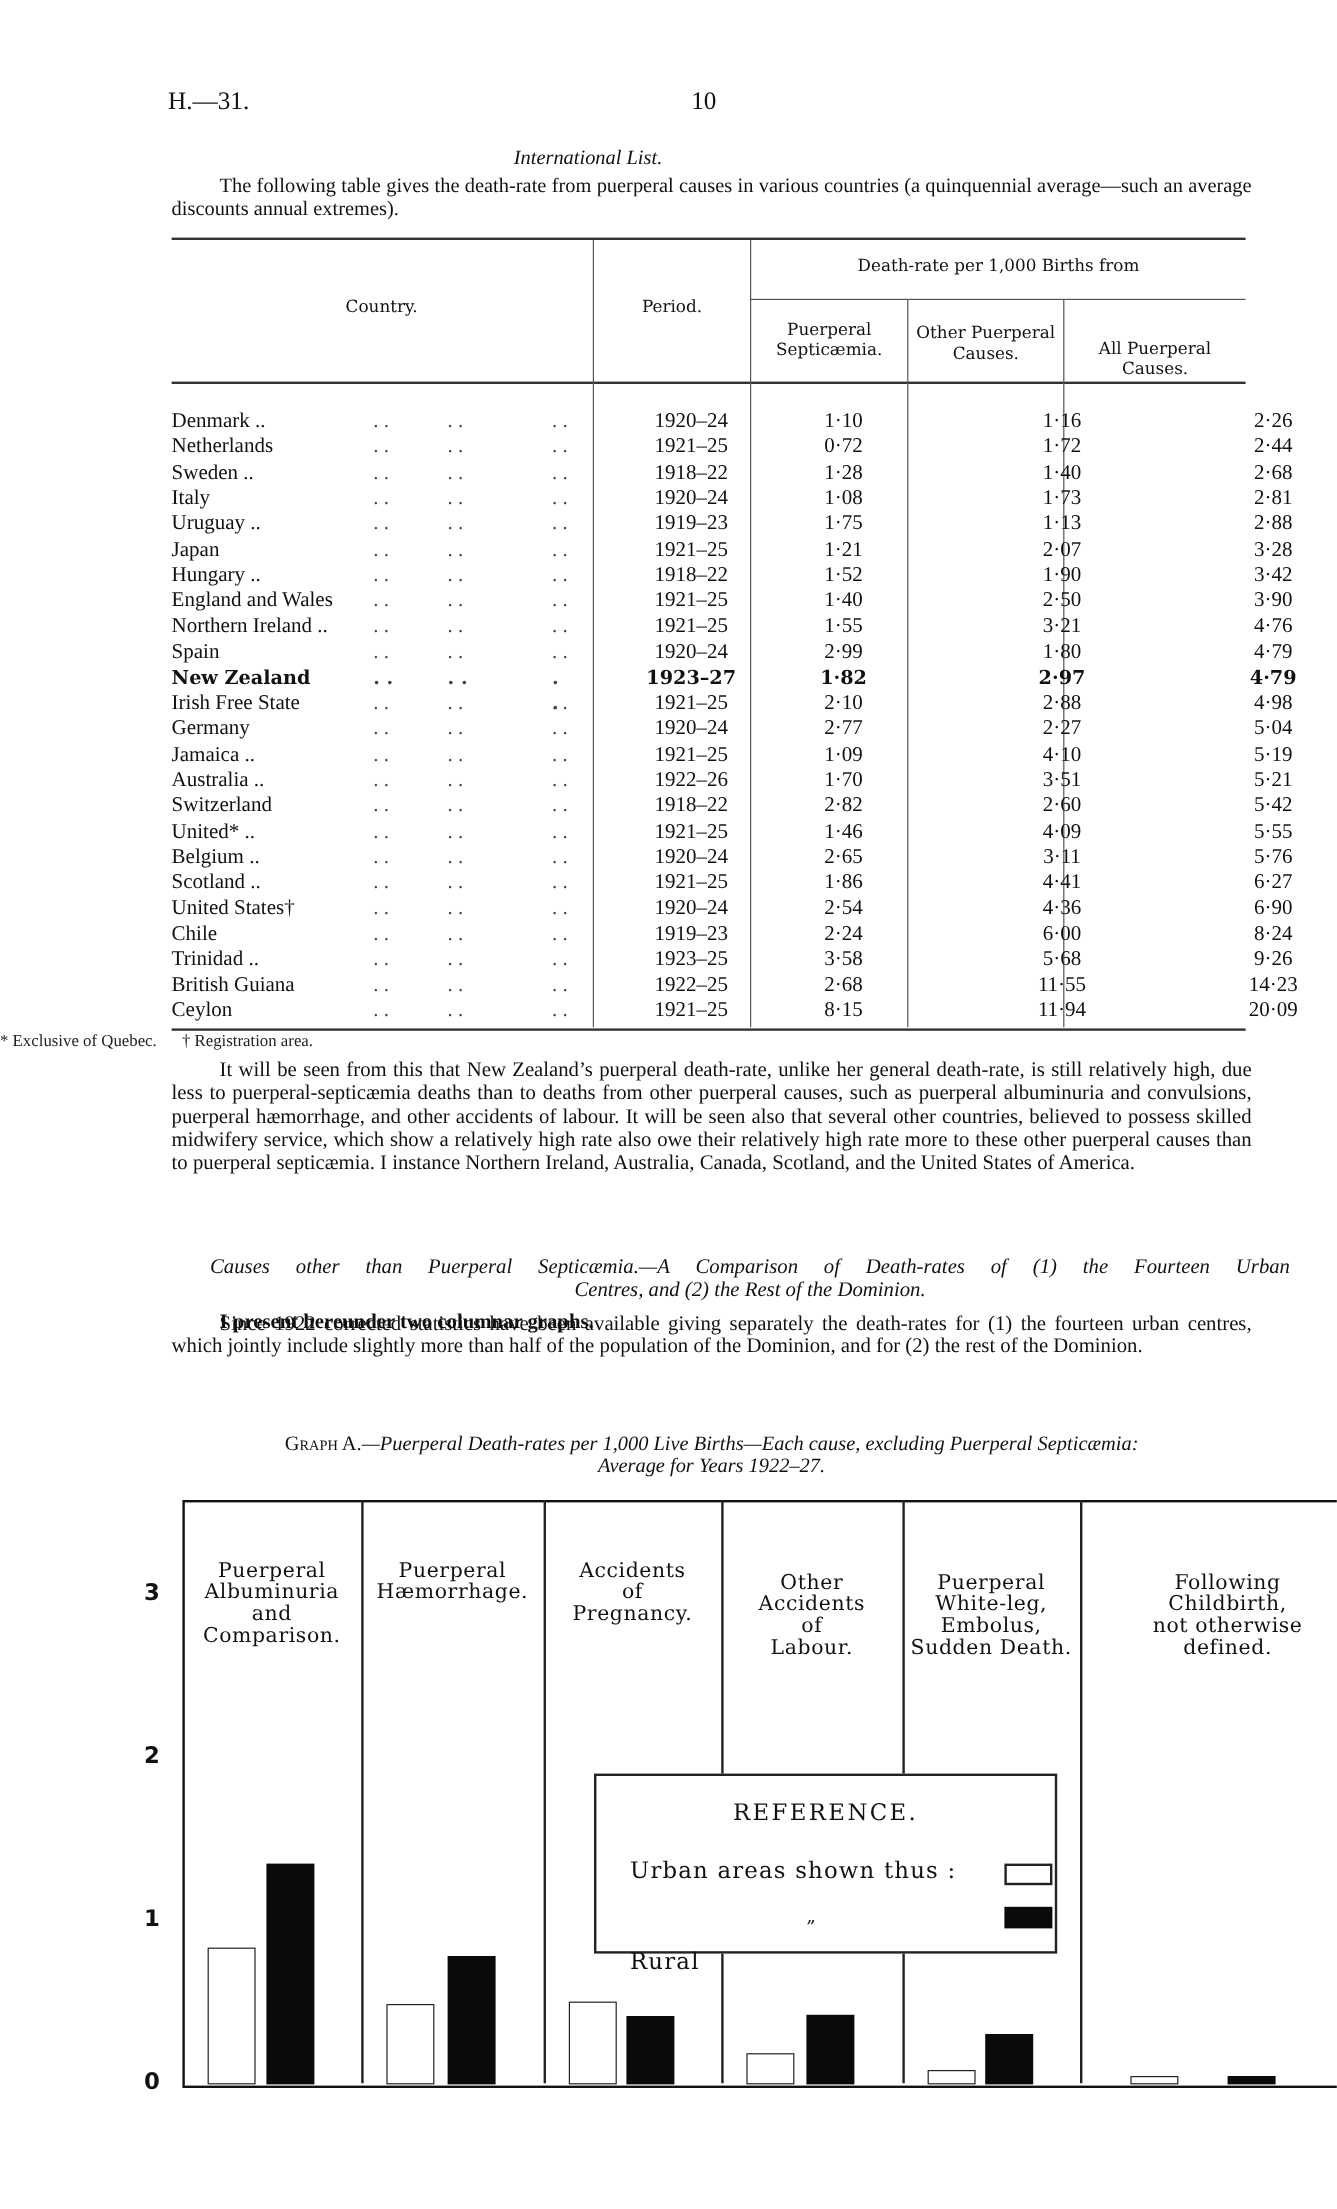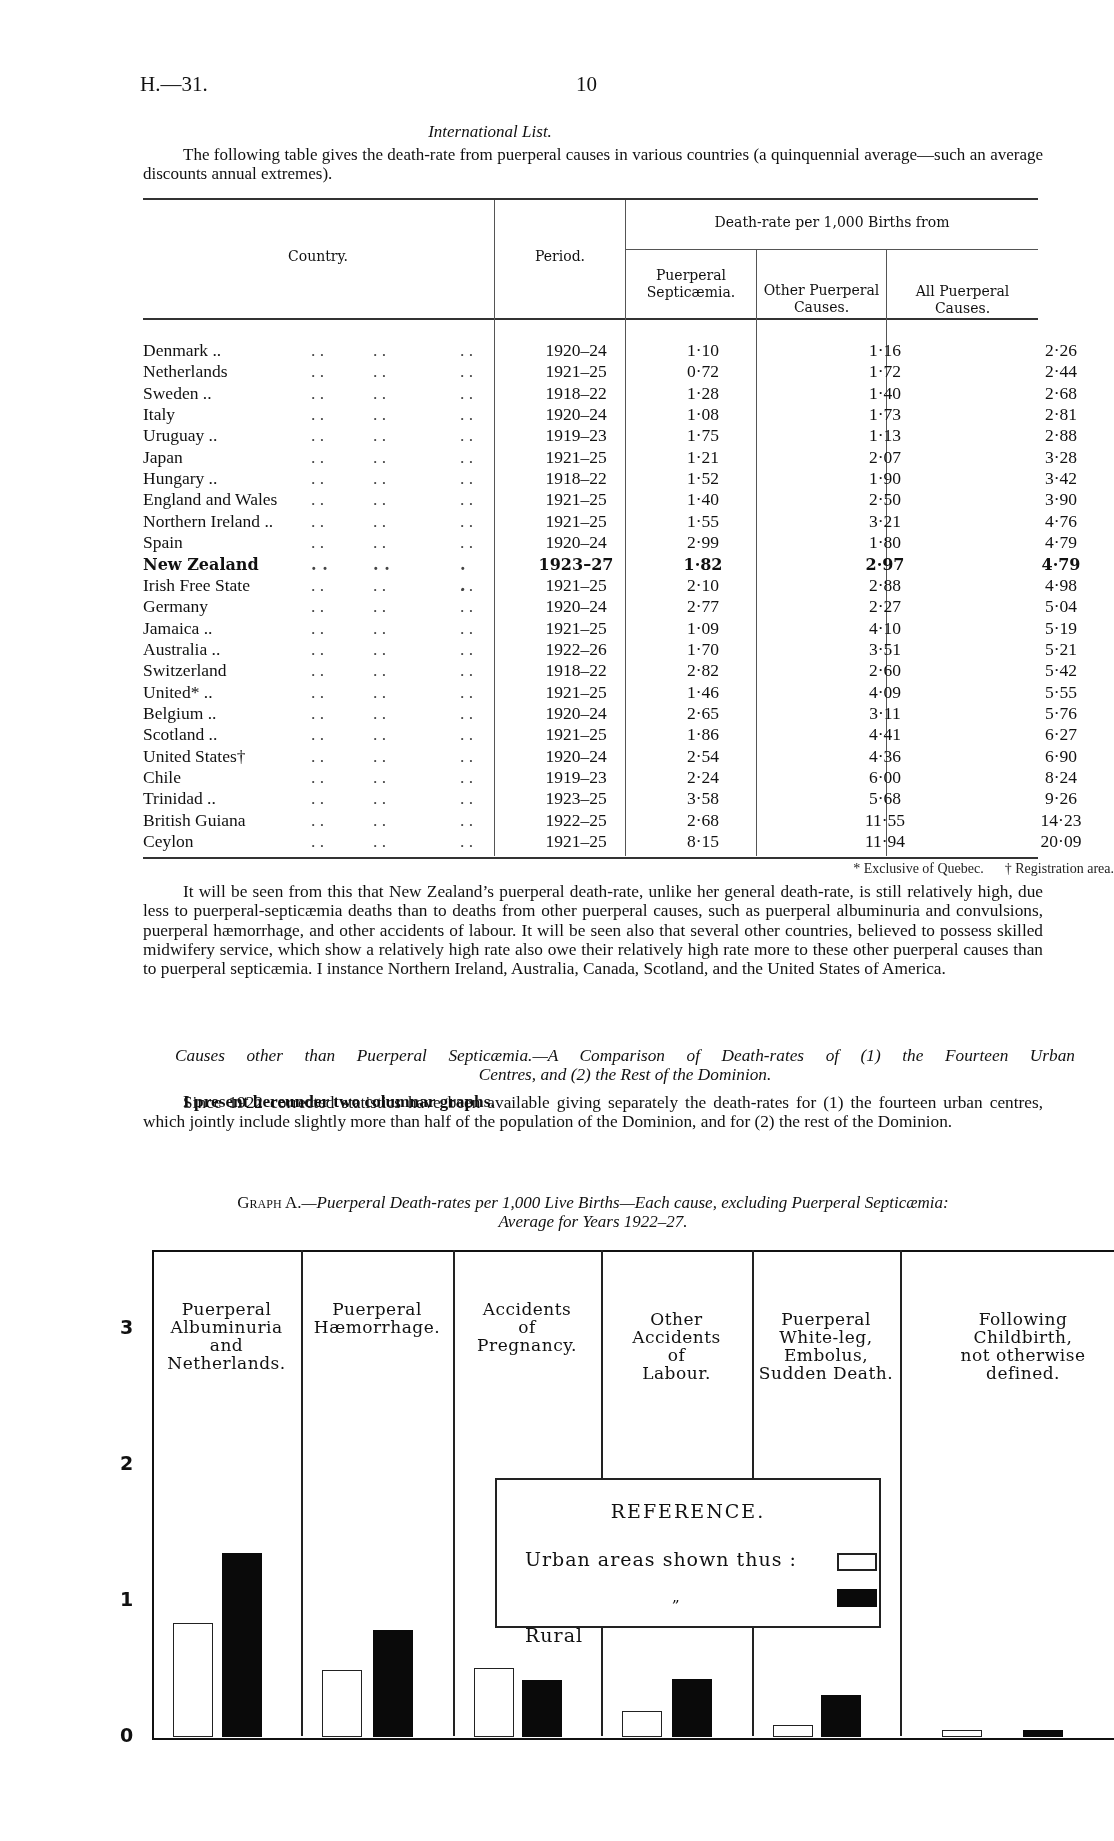--- a/index.html
+++ b/index.html
@@ -16,21 +16,21 @@
   .hline{position:absolute;height:1px;background:#555;}
   .row{position:absolute;left:143px;width:895px;height:21.4px;font-size:17.5px;line-height:21px;font-family:"Liberation Serif",serif;}
   .row span{position:absolute;}
   .row .c{left:0;}
   .row .dots{left:0;width:332px;color:#444;letter-spacing:0;}
   .row .p{left:383px;width:100px;text-align:center;}
   .row .s{left:470px;width:180px;text-align:center;}
   .row .o{left:652px;width:180px;text-align:center;}
   .row .a{left:838px;width:160px;text-align:center;}
   .row.bold{font-weight:bold;font-family:"DejaVu Serif",serif;font-size:16px;}
-  .footnote{left:0;width:1114px;top:861px;text-align:right;font-size:14px;font-family:"Liberation Serif",serif;color:#222;}
+  .footnote{left:0;width:1114px;top:861px;text-align:left;font-size:14px;font-family:"Liberation Serif",serif;color:#222;}
   .para{left:143px;width:900px;font-size:17.3px;line-height:19.3px;text-align:justify;font-family:"Liberation Serif",serif;}
   .para .ind{display:inline-block;width:40px;}
   .ital{font-style:italic;}
   .center{text-align:center;}
   .graph-title{left:143px;width:900px;top:1193px;font-size:17px;line-height:19px;text-align:center;font-family:"Liberation Serif",serif;}
   .sc{font-variant:small-caps;font-style:normal;}
   
   .chart{position:absolute;left:100px;top:1240px;width:1000px;height:520px;}
   .frame{position:absolute;border:2px solid #111;}
   .coldiv{position:absolute;width:1.5px;background:#222;}
@@ -63,21 +63,21 @@
   <div class="vline" style="left:756px;top:250px;height:606px;"></div>
   <div class="vline" style="left:886px;top:250px;height:606px;"></div>
 
   <div class="th" style="left:143px;width:350px;top:248px;">Country.</div>
   <div class="th" style="left:495px;width:130px;top:248px;">Period.</div>
   <div class="th" style="left:626px;width:412px;top:214px;">Death-rate per 1,000 Births from</div>
   <div class="th" style="left:626px;width:130px;top:267px;">
     <div>Puerperal</div>
     <div>Septicæmia.</div>
   </div>
-  <div class="th" style="left:757px;width:129px;top:282px;">
+  <div class="th" style="left:757px;width:129px;top:270px;">
     <div>Other Puerperal</div>
     <div>Causes.</div>
   </div>
   <div class="th" style="left:887px;width:151px;top:267px;margin-top:16px;">
     <div>All Puerperal</div>
     <div>Causes.</div>
   </div>
 </div>
 
 <div id="rows">
@@ -393,21 +393,21 @@
   <div id="cols">
       <div class="coldiv" style="left: 201px; top: 10px; height: 486px;"></div>
       <div class="coldiv" style="left: 353px; top: 10px; height: 486px;"></div>
       <div class="coldiv" style="left: 501px; top: 10px; height: 486px;"></div>
       <div class="coldiv" style="left: 652px; top: 10px; height: 486px;"></div>
       <div class="coldiv" style="left: 800px; top: 10px; height: 486px;"></div>
       <div class="collabel" style="left: 52px; width: 149px; top: 60px;">
         <div>Puerperal</div>
         <div>Albuminuria</div>
         <div>and</div>
-        <div>Netherlands.</div>
+        <div>Comparison.</div>
       </div>
       <div class="collabel" style="left: 201px; width: 152px; top: 60px;">
         <div>Puerperal</div>
         <div>Hæmorrhage.</div>
       </div>
       <div class="collabel" style="left: 353px; width: 148px; top: 60px;">
         <div>Accidents</div>
         <div>of</div>
         <div>Pregnancy.</div>
       </div>

